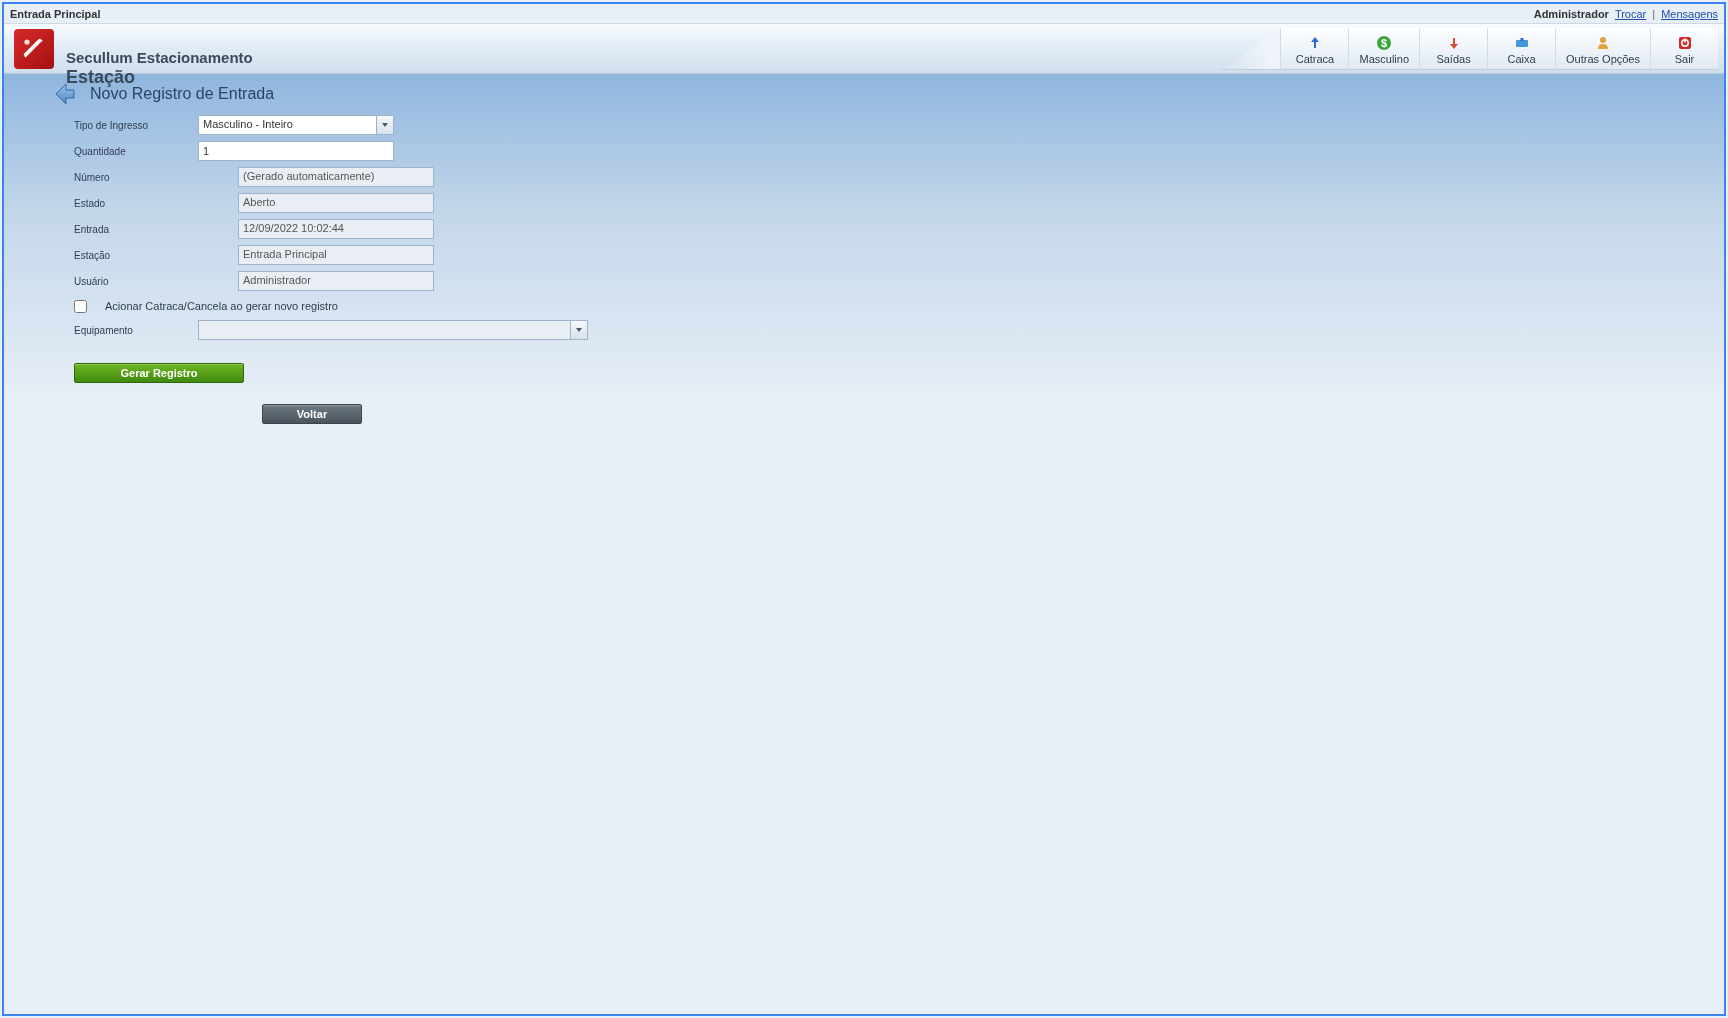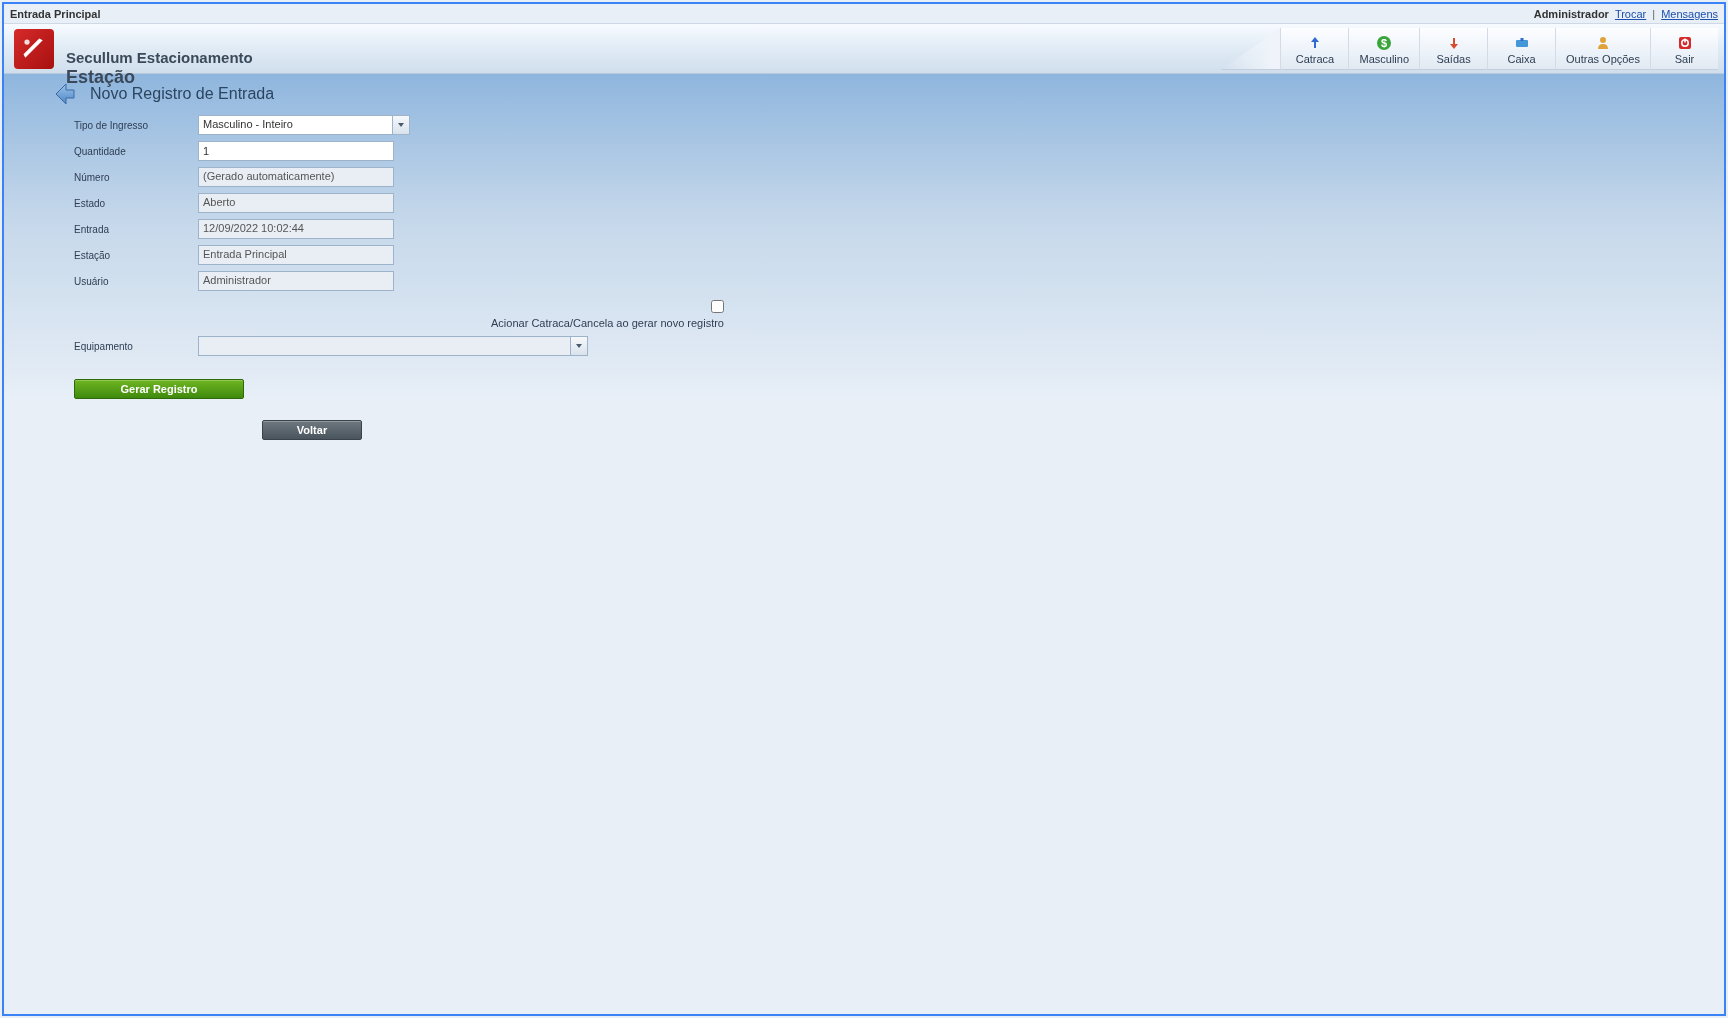--- a/index.html
+++ b/index.html
@@ -170,49 +170,49 @@
     background: #fff;
     font-size: 11px;
     padding: 2px 4px;
     color: #333;
   }
   .field-input { width: 196px; }
   .field-readonly {
     width: 196px;
     background: #e9eef4;
     color: #555;
+    margin-left: 40px;
   }
   .select-wrap {
     display: flex;
-    width: 212px;
+    width: 196px;
   }
   .select-wrap .field-select {
     flex: 1;
     border-right: none;
     background: #fff;
   }
   .select-wrap .field-select.disabled { background:#e9eef4; color:#555; }
   .select-wrap .dd-btn {
     width: 18px;
     height: 20px;
     border: 1px solid #9cb3c9;
     background: linear-gradient(to bottom, #f6f8fb, #d9e2ec);
     display: flex; align-items: center; justify-content: center;
     cursor: pointer;
   }
   .select-wrap .dd-btn svg { width:8px; height:8px; }
   .select-wrap.wide { width: 390px; }
   .check-row {
     display:flex;
-    align-items:flex-end;
-    gap:4px;
+    align-items:flex-start;
+    gap:18px;
     padding: 4px 0 6px 0;
     color:#2e3d52;
     font-size:11px;
-    flex-direction:column;
   }
   .check-row input { width:13px; height:13px; }
   .buttons-row {
     display:flex;
     gap: 18px;
     padding: 18px 0 0 0;
   }
   .btn {
     height: 20px;
     min-width: 100px;

